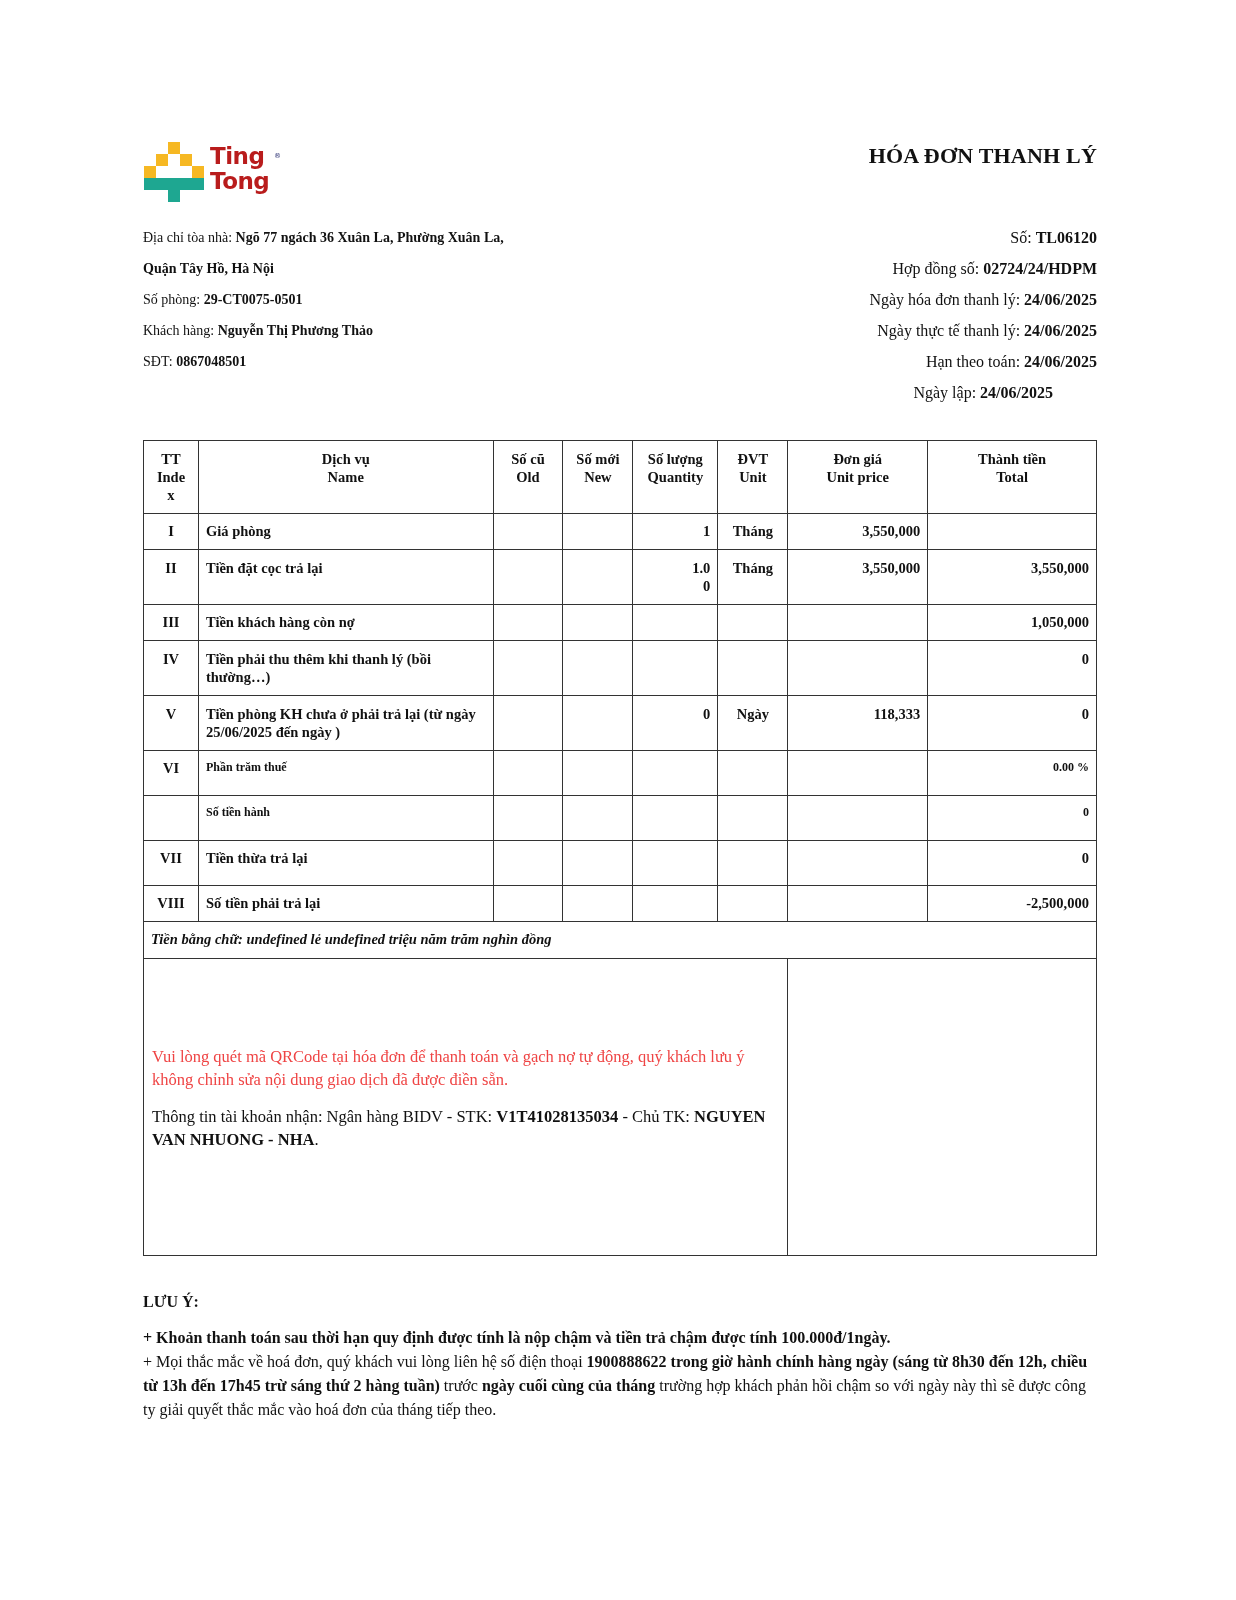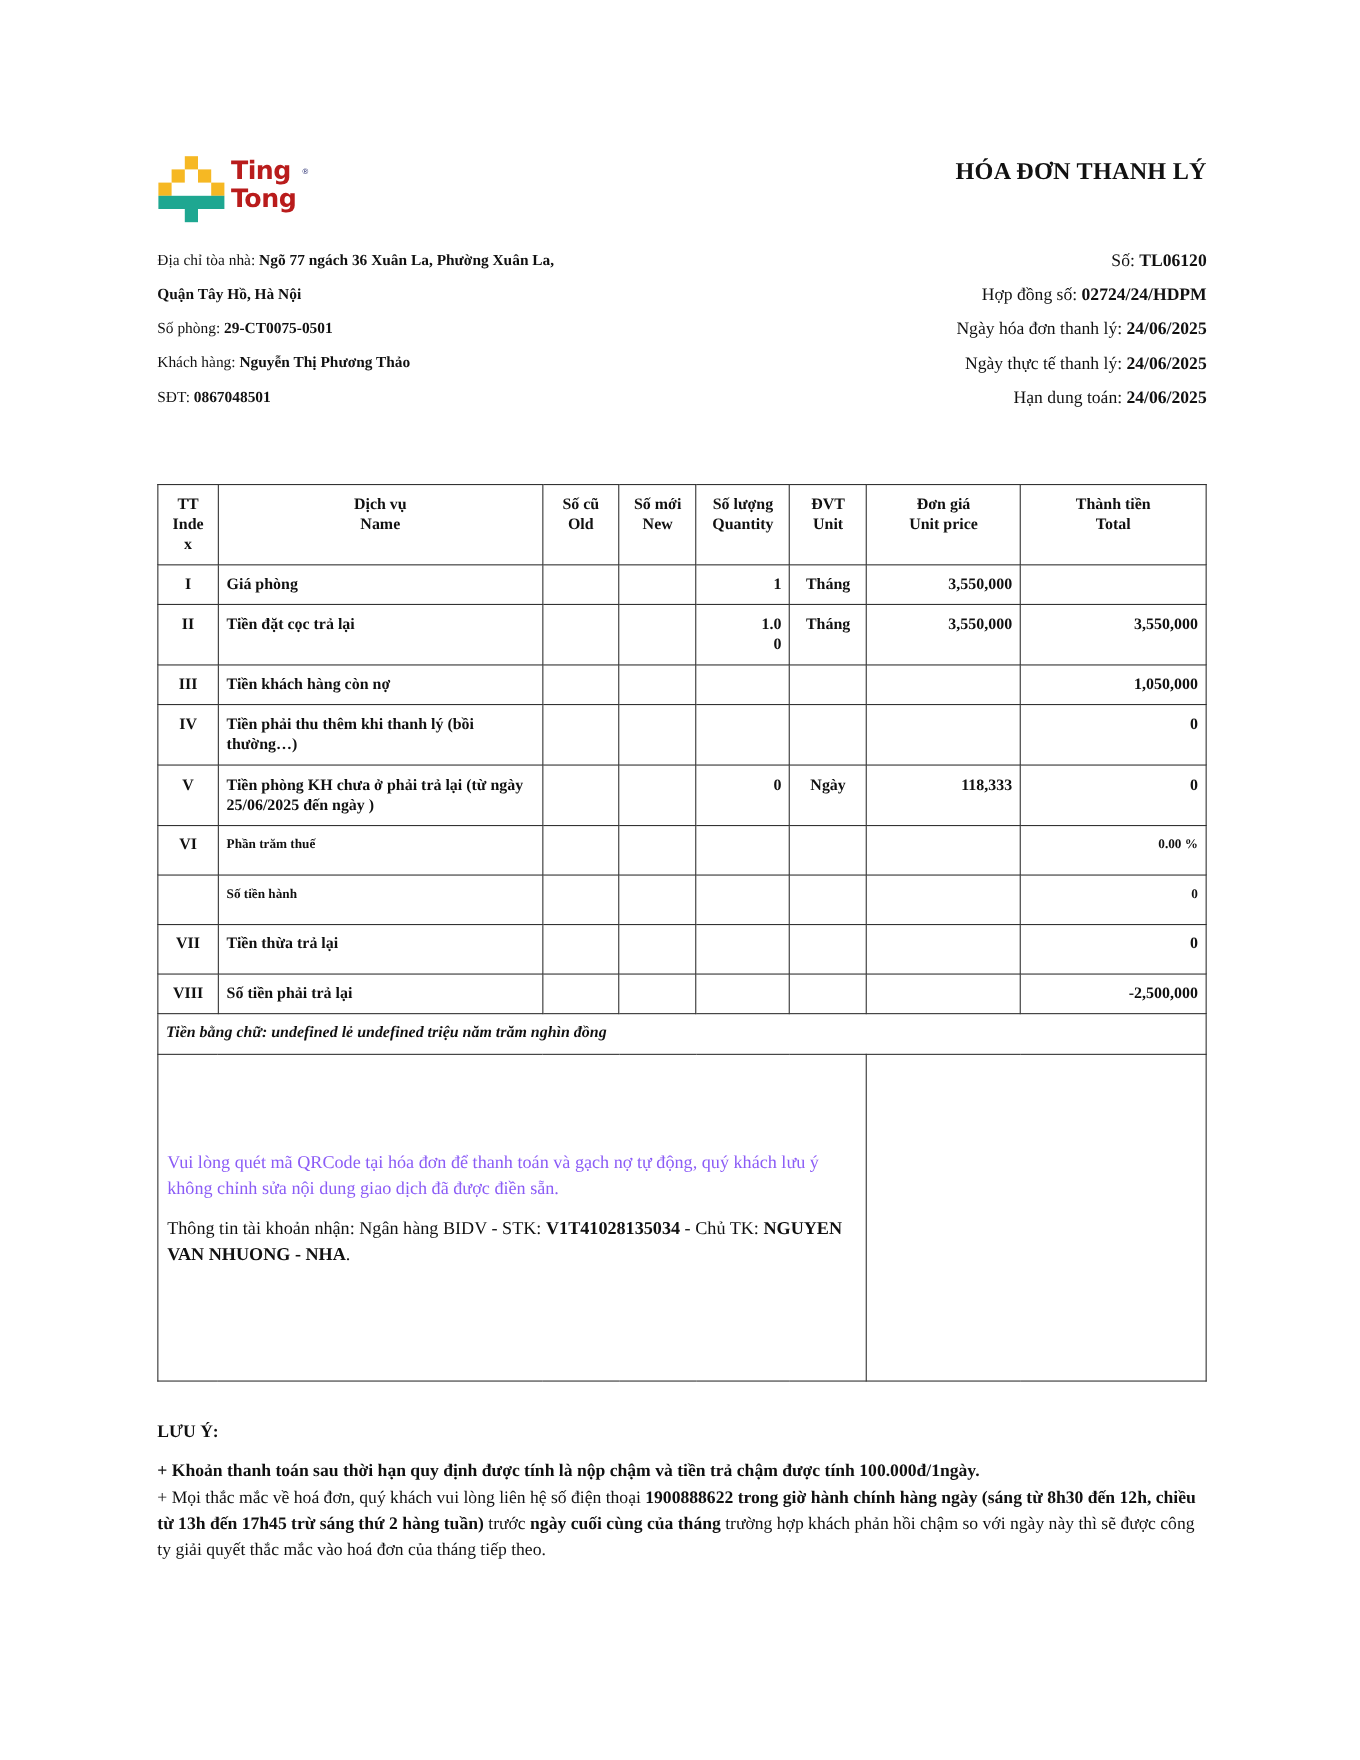--- a/index.html
+++ b/index.html
@@ -30,21 +30,21 @@
   table.items th { height: 54px; text-align: center; line-height: 18px; }
   th.c, td.c { text-align: center !important; }
   td.r { text-align: right; }
   td.big { font-size: 12px; padding-top: 11px; }
   .row-s td { height: 17px; }
   .row-m td { height: 36px; line-height: 18px; }
   .row-tax td { height: 26px; }
   td.words { font-style: italic; padding: 8px 8px; height: 18px; }
   td.qr-left { height: 278px; padding: 0; position: relative; font-weight: normal; }
   td.qr-right { height: 278px; padding: 0; }
-  .qr-msg { position: absolute; left: 8px; top: 86px; width: 630px; font-size: 16.5px; line-height: 23px; color: #8b5cf6; font-weight: normal; }
+  .qr-msg { position: absolute; left: 8px; top: 86px; width: 630px; font-size: 16.5px; line-height: 23px; color: #ef4444; font-weight: normal; }
   .bank { position: absolute; left: 8px; top: 146px; width: 630px; font-size: 16.5px; line-height: 23px; font-weight: normal; }
 
   
   .notes { position: absolute; left: 143px; top: 1290px; width: 955px; font-size: 16px; line-height: 24px; }
   .notes .head { font-weight: bold; margin-bottom: 12px; }
 </style>
 </head>
 <body>
 
 <div class="page">
@@ -74,21 +74,22 @@
     <div class="line"><span>Số phòng: </span><b>29-CT0075-0501</b></div>
     <div class="line"><span>Khách hàng: </span><b>Nguyễn Thị Phương Thảo</b></div>
     <div class="line"><span>SĐT: </span><b>0867048501</b></div>
   </div>
 
   <div class="info-right">
     <div class="line"><span>Số: </span><b>TL06120</b></div>
     <div class="line"><span>Hợp đồng số: </span><b>02724/24/HDPM</b></div>
     <div class="line"><span>Ngày hóa đơn thanh lý: </span><b>24/06/2025</b></div>
     <div class="line"><span>Ngày thực tế thanh lý: </span><b>24/06/2025</b></div>
-    <div class="line"><span>Hạn dung toán: </span><b>24/06/2025</b></div>
+    <div class="line"><span>Hạn theo toán: </span><b>24/06/2025</b></div>
+    <div class="line last"><span>Ngày lập: </span><b>24/06/2025</b></div>
   </div>
 
   <table class="items">
     <colgroup>
       <col style="width:55px">
         <col style="width:295px">
         <col style="width:70px">
         <col style="width:70px">
       <col style="width:85px">
         <col style="width:70px">

